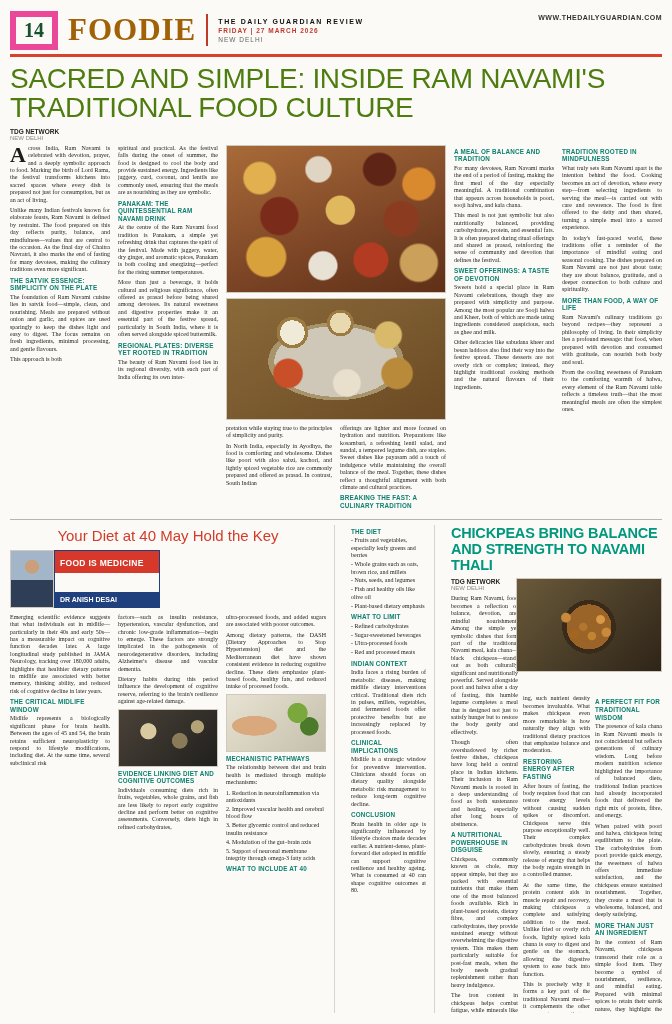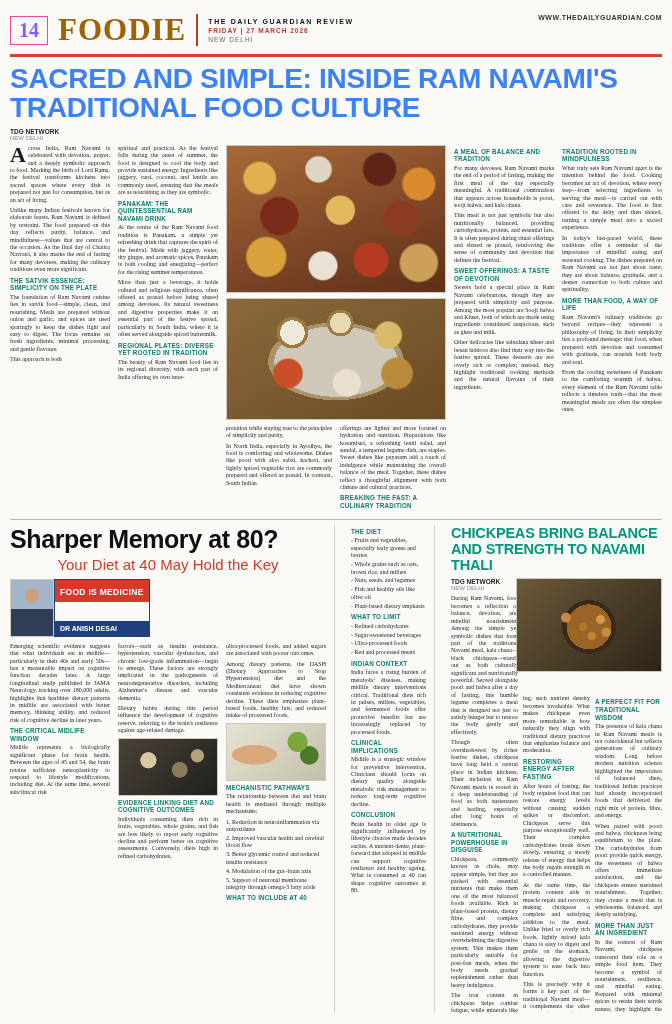--- a/index.html
+++ b/index.html
@@ -5,37 +5,37 @@
   * { box-sizing: border-box; margin: 0; padding: 0; }
   html,body { background:#dcd9d2; }
   .page {
     width:672px; height:1024px; margin:0 auto; background:#fbfaf6;
     padding:8px 10px; position:relative; overflow:hidden;
     font-family:"Liberation Serif", serif; color:#1d1d1d;
   }
   
   .masthead { display:flex; align-items:center; gap:10px; height:44px; }
   .pagenum { font-family:"Liberation Serif",serif; font-weight:bold; font-size:20px;
-             border:1px solid #ec4899; padding:2px 8px; color:#8b5cf6; }
+             border:6px solid #ec4899; padding:2px 8px; color:#14532d; }
   .section-title { font-family:"Liberation Serif",serif; font-weight:bold; font-size:31px;
                    letter-spacing:1px; color:#a16207; }
   .vrule { width:2px; height:32px; background:#c13a28; }
   .pub-block { display:flex; flex-direction:column; gap:2px; }
   .pub-name { font-family:"Liberation Sans",sans-serif; font-weight:bold; font-size:7px;
               letter-spacing:1.6px; color:#111; }
   .pub-date { font-family:"Liberation Sans",sans-serif; font-weight:bold; font-size:6.5px;
               letter-spacing:1px; color:#c0392b; }
   .pub-city { font-family:"Liberation Sans",sans-serif; font-size:6.5px; letter-spacing:1px; color:#666; }
   .flex-spacer { flex:1; }
   .website { font-family:"Liberation Sans",sans-serif; font-weight:bold; font-size:7px;
              letter-spacing:0.5px; color:#333; align-self:flex-start; margin-top:6px; }
   .rule-red { height:3px; background:#d8422c; margin:2px 0 7px; }
   
-  .main-headline { font-family:"Liberation Sans",sans-serif; font-weight:bold; font-size:28px;
-                   line-height:1.05; letter-spacing:-0.3px; color:#3b82f6; max-width:645px; }
+  .main-headline { font-family:"Liberation Sans",sans-serif; font-weight:normal; font-size:28px;
+                   line-height:1.05; letter-spacing:-0.3px; color:#4d7c0f; max-width:645px; }
   .byline { display:flex; flex-direction:column; margin:5px 0 4px; }
   .by-net { font-family:"Liberation Sans",sans-serif; font-weight:bold; font-size:6.5px; color:#222; }
   .by-city { font-family:"Liberation Sans",sans-serif; font-size:6px; color:#888; }
   .main-grid { display:grid; grid-template-columns:100px 100px 1fr 100px 100px;
                column-gap:8px; height:368px; overflow:hidden; }
   .col { overflow:hidden; }
   .para { font-size:6px; line-height:7.4px; text-align:justify; margin-bottom:3px; color:#1d1d1d; }
   .para.li { margin-bottom:1.5px; text-align:left; }
   .subhead { font-family:"Liberation Sans",sans-serif; font-weight:bold; font-size:6.3px;
              line-height:7.6px; color:#0c8172; margin:3px 0 2px; letter-spacing:0.2px; }
@@ -71,21 +71,21 @@
   .bottom-grid { display:grid; grid-template-columns:316px 100px 1fr; height:488px; overflow:hidden; }
   .bottom-grid > div + div { border-left:1px solid #d8d4cc; padding-left:16px; margin-left:8px; }
   .mem-headline { font-family:"Liberation Sans",sans-serif; font-weight:bold; font-size:25px;
                   letter-spacing:-0.4px; color:#101010; }
   .mem-subheadline { font-family:"Liberation Sans",sans-serif; font-weight:normal; font-size:15px;
                      color:#d23b2a; margin:2px 0 6px;text-align:center; }
   .medicine-row { display:flex; margin-bottom:6px; height:58px; }
   #photo-doctor { width:44px; height:58px; flex:none; background:
     radial-gradient(circle at 50% 28%, #caa07c 0 15%, transparent 16%),
     linear-gradient(180deg, #a3b6c9 0 52%, #2e3e57 52%); }
-  .medicine-box { border:1px solid #203f7d; display:flex; flex-direction:column; width:96px; }
+  .medicine-box { border:1px solid #203f7d; display:flex; flex-direction:column; width:106px; }
   .badge-red { background:#d6392a; color:#fff; font-family:"Liberation Sans",sans-serif;
                font-weight:bold; font-size:8.5px; padding:7px 5px 5px; letter-spacing:0.3px; }
   .badge-blue { background:#203f7d; color:#fff; font-family:"Liberation Sans",sans-serif;
                 font-weight:bold; font-size:7px; padding:4px 5px; margin-top:auto; }
   .mem-cols { display:flex; gap:8px; height:calc(100% - 116px); overflow:hidden; }
   .mem-cols .col { flex:1; }
   #photo-brain { height:58px; margin:3px 0; background:
     radial-gradient(circle at 30% 38%, #d9c9a0 0 10%, transparent 11%),
     radial-gradient(circle at 62% 55%, #8a7a5a 0 11%, transparent 12%),
     radial-gradient(circle at 80% 30%, #b3a378 0 7%, transparent 8%),
@@ -183,21 +183,20 @@
           <p class="para">From the cooling sweetness of Panakam to the comforting warmth of halwa, every element of the Ram Navami table reflects a timeless truth—that the most meaningful meals are often the simplest ones.</p>
         </div>
     </div>
   </section>
 
   <div class="rule-gray"></div>
 
   <section class="bottom-grid">
 
     <div>
-      <h2 class="mem-headline">Sharper Memory at 80?</h2>
       <h3 class="mem-subheadline">Your Diet at 40 May Hold the Key</h3>
       <div class="medicine-row">
         <div class="photo" id="photo-doctor"></div>
         <div class="medicine-box">
           <div class="badge-red">FOOD IS MEDICINE</div>
           <div class="badge-blue">DR ANISH DESAI</div>
         </div>
       </div>
       <div class="mem-cols">
         <div class="col">

